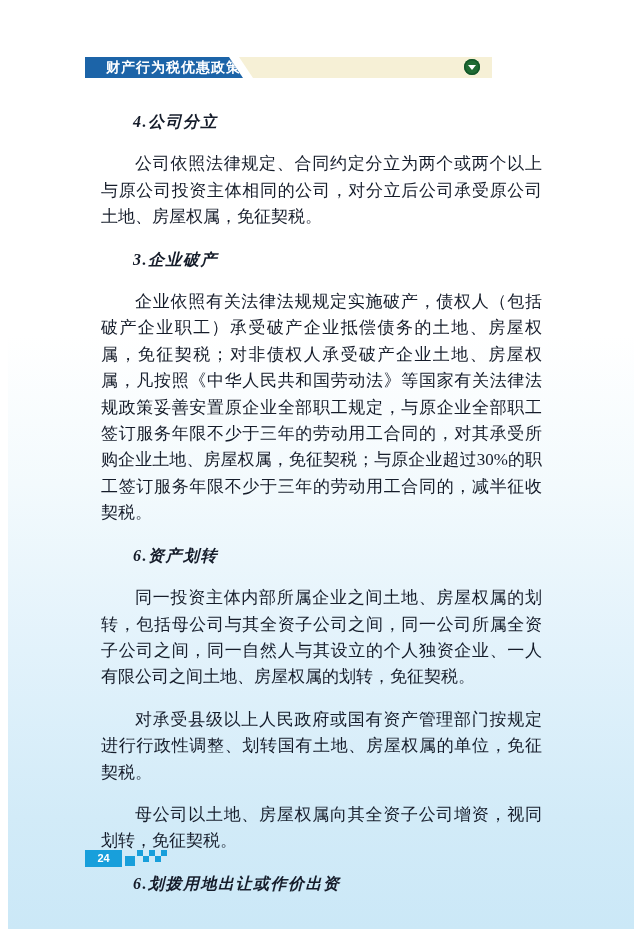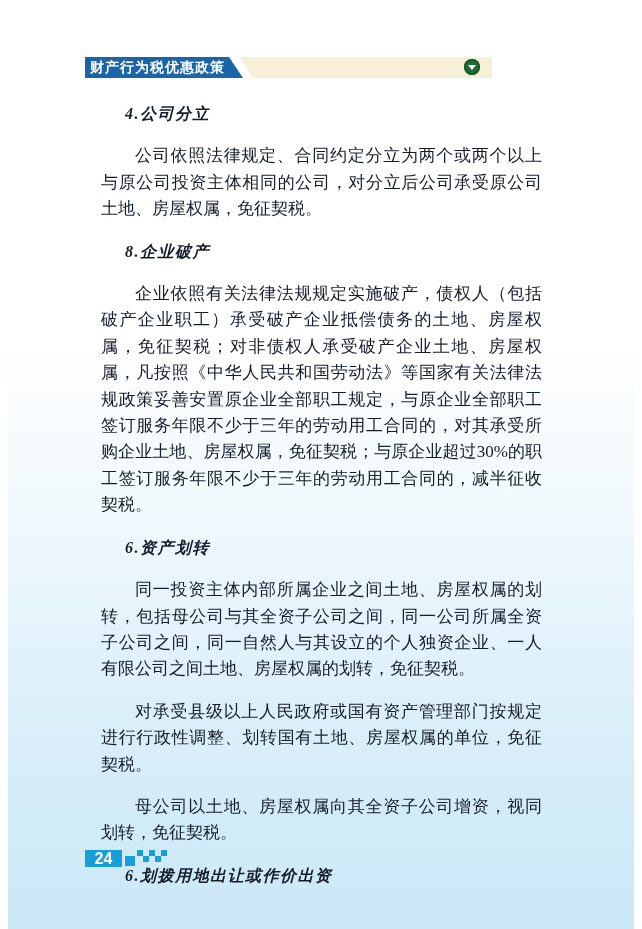--- a/index.html
+++ b/index.html
@@ -30,21 +30,21 @@
     clip-path: polygon(154px 0, 100% 0, 100% 100%, 168px 100%);
   }
   .header-tab {
     position: absolute; left: 0; top: 0;
     width: 158px; height: 21px;
     background: var(--header-blue, #1c64a8);
     clip-path: polygon(0 0, 144px 0, 158px 100%, 0 100%);
     color: #ffffff;
     font-family: "Liberation Sans", sans-serif;
     font-weight: bold; font-size: 14px; line-height: 21px;
-    padding-left: 5px; letter-spacing: 1px;
+    padding-left: 21px; letter-spacing: 1px;
   }
   .header-dot {
     position: absolute; right: 12px; top: 2px;
     width: 16px; height: 16px; border-radius: 50%;
     background: var(--green, #1f6b33);
     box-shadow: inset 0 0 0 1.5px #14572a;
   }
   .header-dot::after {
     content: ""; position: absolute; left: 3.5px; top: 6px;
     border-left: 4.5px solid transparent;
@@ -52,37 +52,37 @@
     border-top: 5px solid #ffffff;
   }
   
   .content {
     position: absolute; left: 85px; top: 93px; width: 473px;
     color: #151c2a;
     font-size: 17px; line-height: 26.4px;
     text-align: justify;
   }
   .sec-heading {
-    margin: 8px; text-indent: 2em;
+    margin: 16px; text-indent: 2em;
     font-size: 16px; font-weight: bold; font-style: italic;
     letter-spacing: 1.5px;
   }
   .para { margin: 16px; text-indent: 2em; }
   
   .footer {
     position: absolute; left: 85px; top: 849px;
     height: 20px; width: 200px;
   }
   .page-badge {
     position: absolute; left: 0; top: 1px;
     width: 37px; height: 17px;
     background: var(--footer-blue, #189fdb);
     color: #ffffff; text-align: center;
     font-family: "Liberation Sans", sans-serif;
-    font-weight: bold; font-size: 16px; line-height: 17px;
+    font-weight: bold; font-size: 11px; line-height: 17px;
   }
   .sq { position: absolute; background: var(--footer-blue, #189fdb); }
   .sq-big { left: 40px; top: 7px;  width: 10px; height: 10px; }
   .sq-1   { left: 52px; top: 1px;  width: 6px;  height: 6px; }
   .sq-2   { left: 58px; top: 7px;  width: 6px;  height: 6px; }
   .sq-3   { left: 64px; top: 1px;  width: 6px;  height: 6px; }
   .sq-4   { left: 70px; top: 7px;  width: 6px;  height: 6px; }
   .sq-5   { left: 76px; top: 1px;  width: 6px;  height: 6px; }
 </style>
 </head>
@@ -98,21 +98,21 @@
   <div class="header-dot"></div>
 </div>
 
 <div class="content" id="sections-container">
   <div class="sec">
     <h3 class="sec-heading">4.公司分立</h3>
   <p class="para">公司依照法律规定、合同约定分立为两个或两个以上与原公司投资主体相同的公司，对分立后公司承受原公司土地、房屋权属，免征契税。</p>
     </div>
 
   <div class="sec">
-    <h3 class="sec-heading">8.企业破产</h3>
+    <h3 class="sec-heading">3.企业破产</h3>
   <p class="para">企业依照有关法律法规规定实施破产，债权人（包括破产企业职工）承受破产企业抵偿债务的土地、房屋权属，免征契税；对非债权人承受破产企业土地、房屋权属，凡按照《中华人民共和国劳动法》等国家有关法律法规政策妥善安置原企业全部职工规定，与原企业全部职工签订服务年限不少于三年的劳动用工合同的，对其承受所购企业土地、房屋权属，免征契税；与原企业超过30%的职工签订服务年限不少于三年的劳动用工合同的，减半征收契税。</p>
     </div>
 
   <div class="sec">
     <h3 class="sec-heading">6.资产划转</h3>
   <p class="para">同一投资主体内部所属企业之间土地、房屋权属的划转，包括母公司与其全资子公司之间，同一公司所属全资子公司之间，同一自然人与其设立的个人独资企业、一人有限公司之间土地、房屋权属的划转，免征契税。</p>
       <p class="para">对承受县级以上人民政府或国有资产管理部门按规定进行行政性调整、划转国有土地、房屋权属的单位，免征契税。</p>
       <p class="para">母公司以土地、房屋权属向其全资子公司增资，视同划转，免征契税。</p>
     </div>
 

